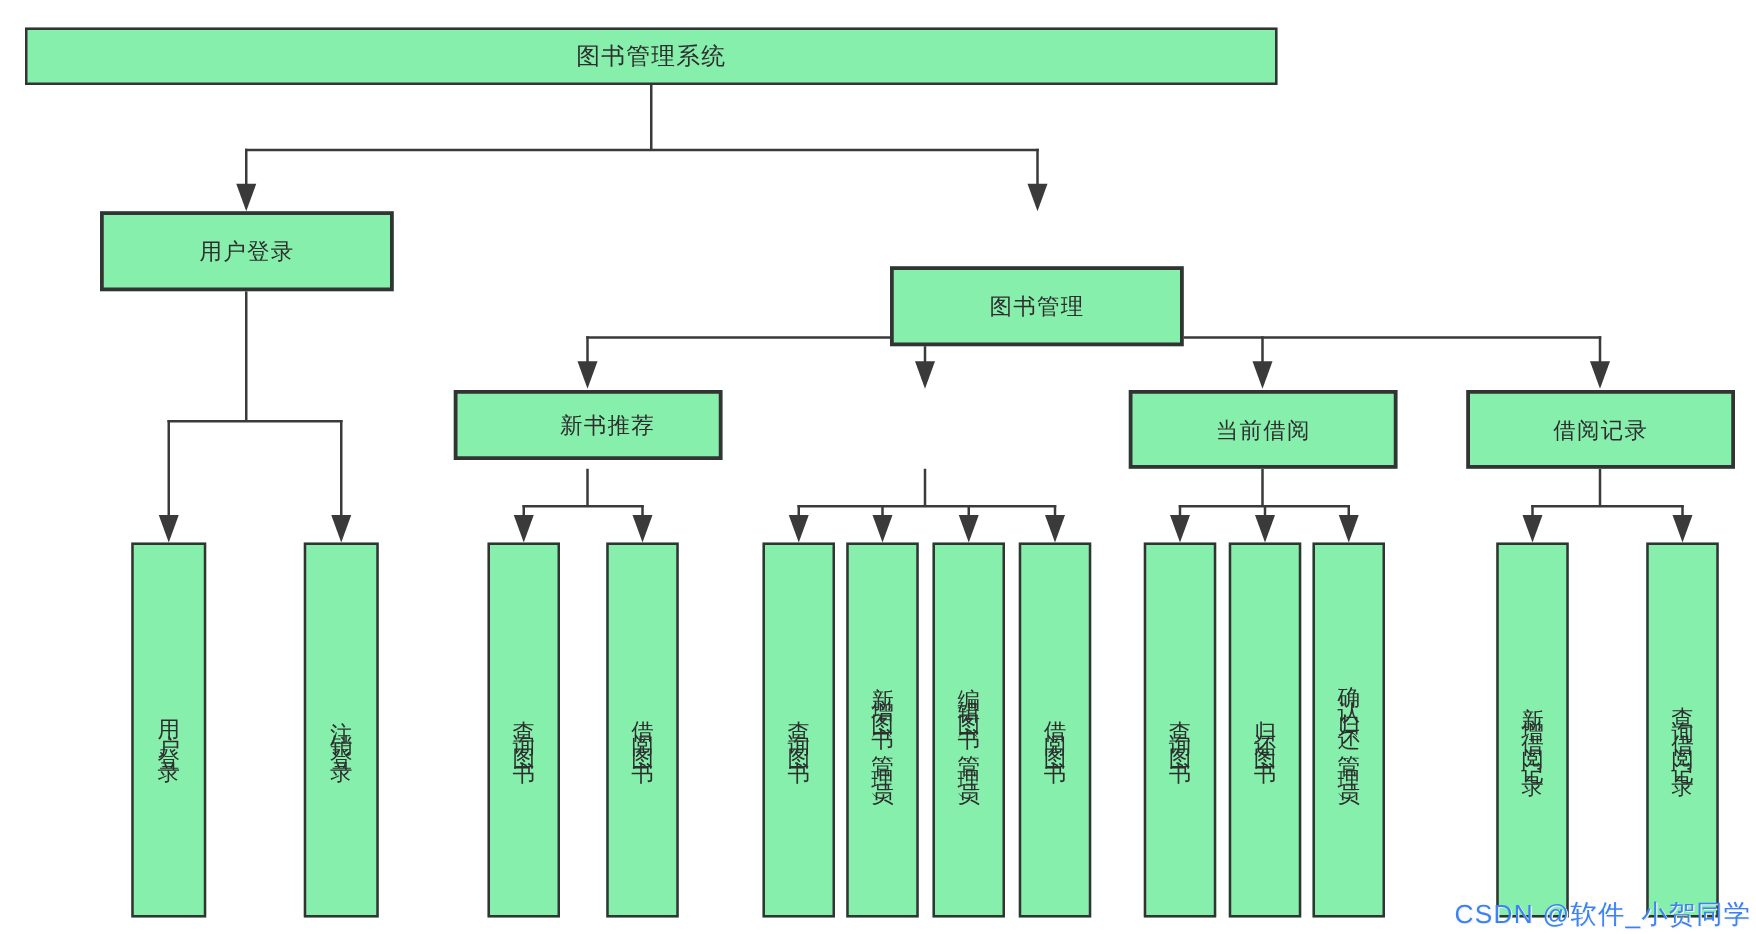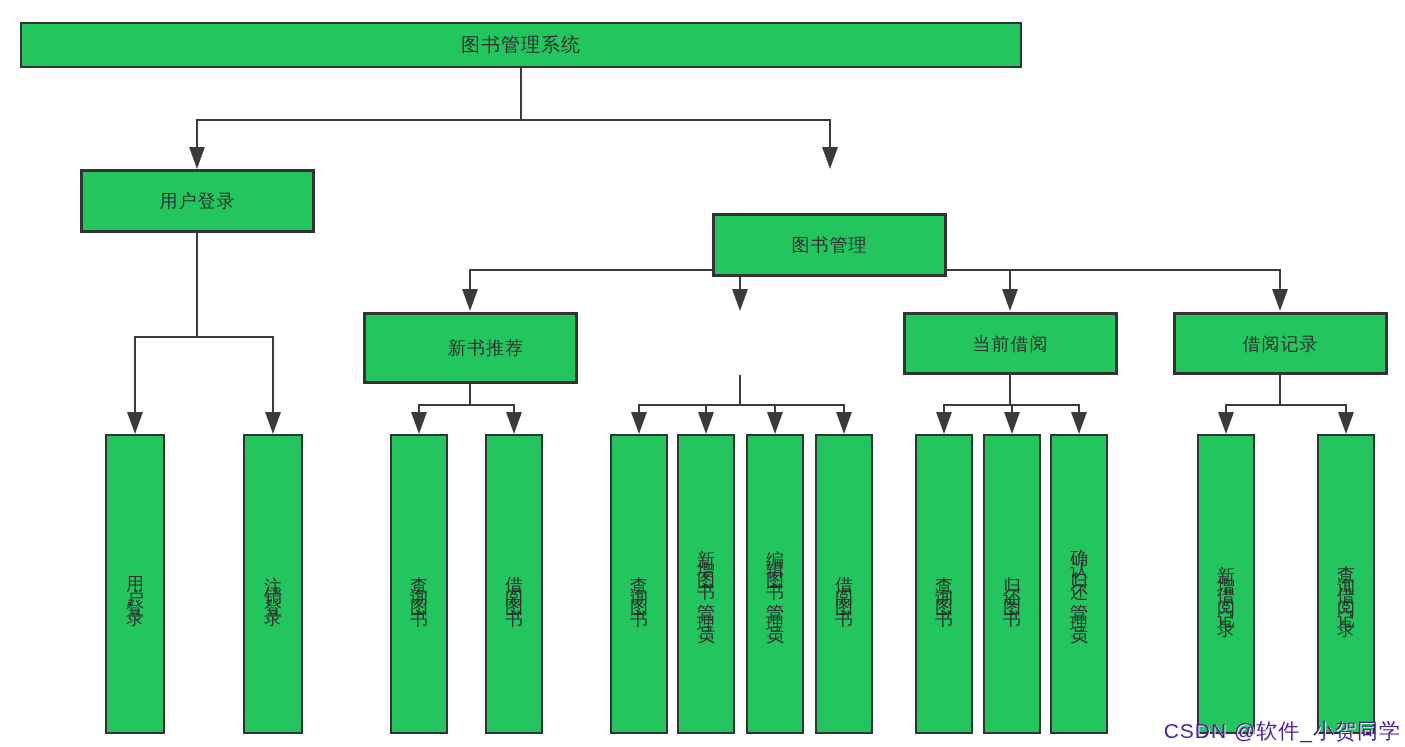--- a/index.html
+++ b/index.html
@@ -25,21 +25,21 @@
   .connectors line {
     stroke: #3a3a3a;
     stroke-width: 2;
   }
   .connectors polygon {
     fill: #3a3a3a;
   }
   .node {
     position: absolute;
     box-sizing: border-box;
-    background: #22c55e;
+    background: #86efac;
     color: #2e2e2e;
     display: flex;
     align-items: center;
     justify-content: center;
     z-index: 2;
   }
   .node.root {
     border: 2px solid #333333;
     font-size: 19px;
     letter-spacing: 1px;
@@ -55,21 +55,21 @@
     text-orientation: mixed;
     font-size: 18px;
     letter-spacing: 11px;
     line-height: 1;
   }
   .watermark {
     position: absolute;
     right: 4px;
     bottom: 2px;
     z-index: 3;
-    color: #4c1d95;
+    color: #3b82f6;
     font-size: 21px;
     letter-spacing: 1px;
     text-shadow: 1px 1px 0 #f2f2f2;
     white-space: nowrap;
     text-align: center;
   }
 </style>
 </head>
 <body>
 
@@ -149,21 +149,21 @@
       <line x1="1346" y1="404" x2="1346" y2="414"></line>
       <polygon points="1338,412 1354,412 1346,434"></polygon>
     </g>
   </svg>
 
   <div class="node root" style="left:20px; top:22px; width:1002px; height:46px;">图书管理系统</div>
 
   <div class="node hbox" style="left:80px; top:169px; width:235px; height:64px;">用户登录</div>
   <div class="node hbox" style="left:712px; top:169px; width:235px; height:64px;margin-top:44px;">图书管理</div>
 
-  <div class="node hbox" style="left:363px; top:312px; width:215px; height:72px;padding-left:31px;">新书推荐</div>
+  <div class="node hbox" style="left:363px; top:312px; width:215px; height:56px;padding-left:31px;">新书推荐</div>
   <div class="node hbox" style="left:903px; top:312px; width:215px; height:63px;">当前借阅</div>
   <div class="node hbox" style="left:1173px; top:312px; width:215px; height:63px;">借阅记录</div>
 
   <div class="node leaf" style="left:105px; top:434px; width:60px; height:300px;">用户登录</div>
   <div class="node leaf" style="left:243px; top:434px; width:60px; height:300px;">注销登录</div>
 
   <div class="node leaf" style="left:390px; top:434px; width:58px; height:300px;">查询图书</div>
   <div class="node leaf" style="left:485px; top:434px; width:58px; height:300px;">借阅图书</div>
 
   <div class="node leaf" style="left:610px; top:434px; width:58px; height:300px;">查询图书</div>

